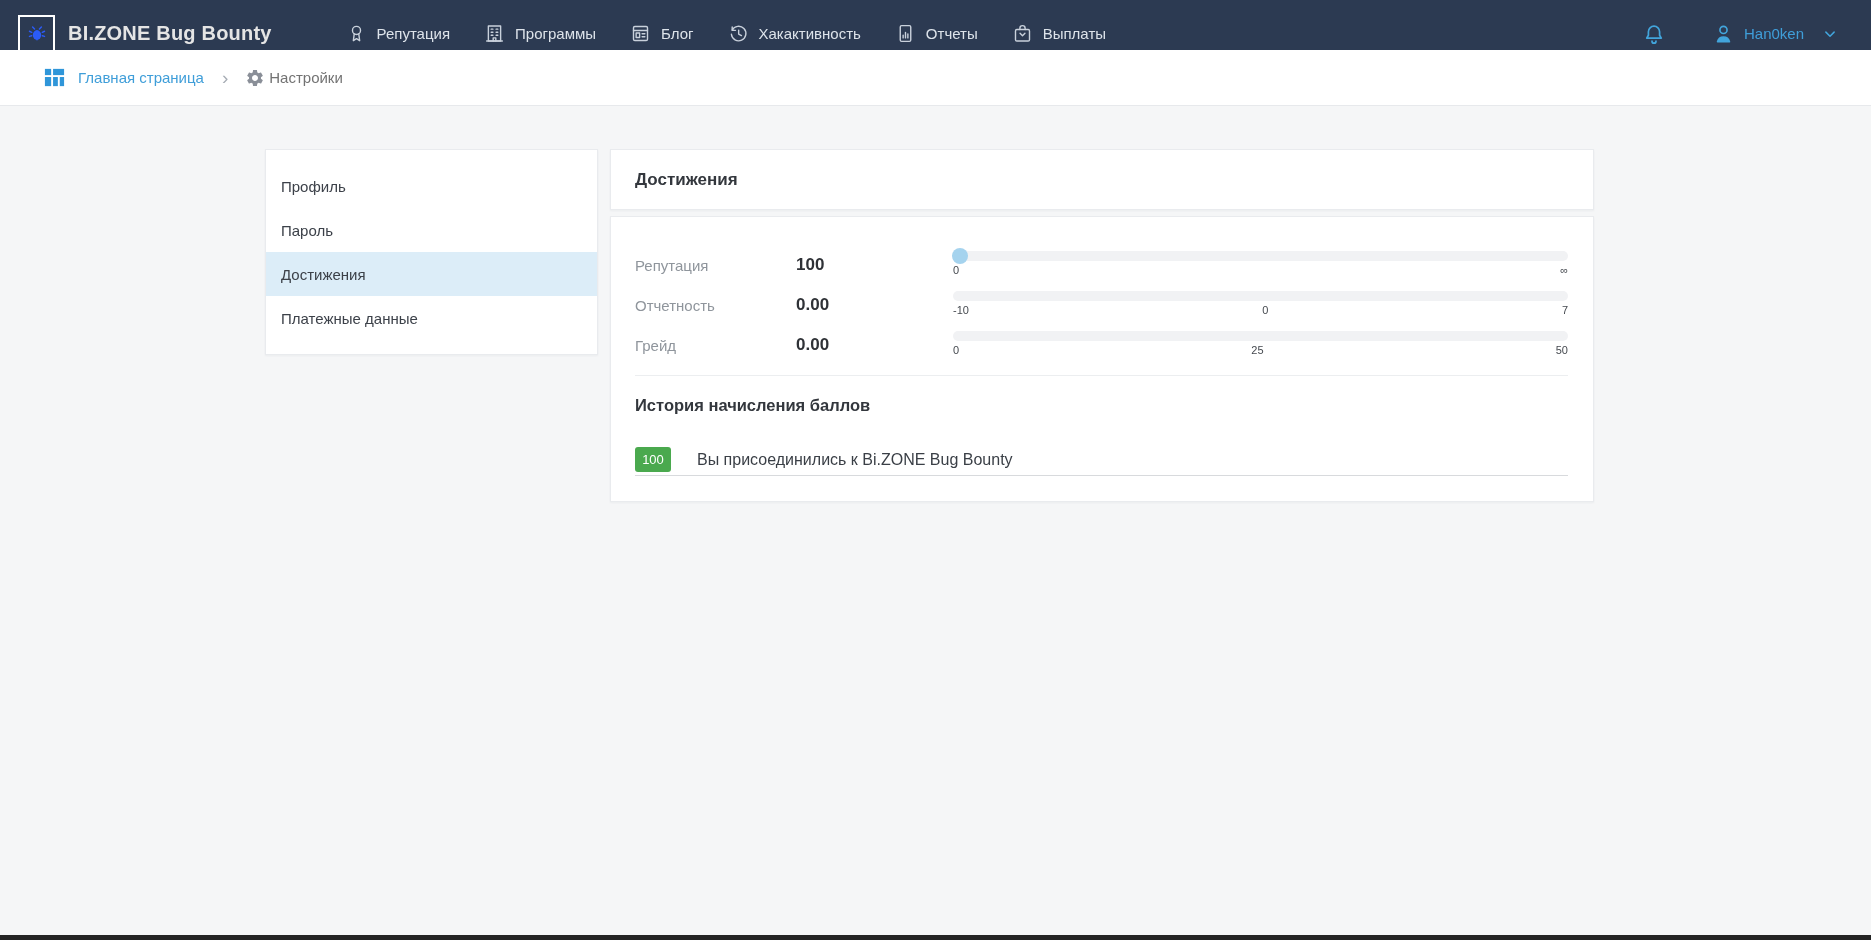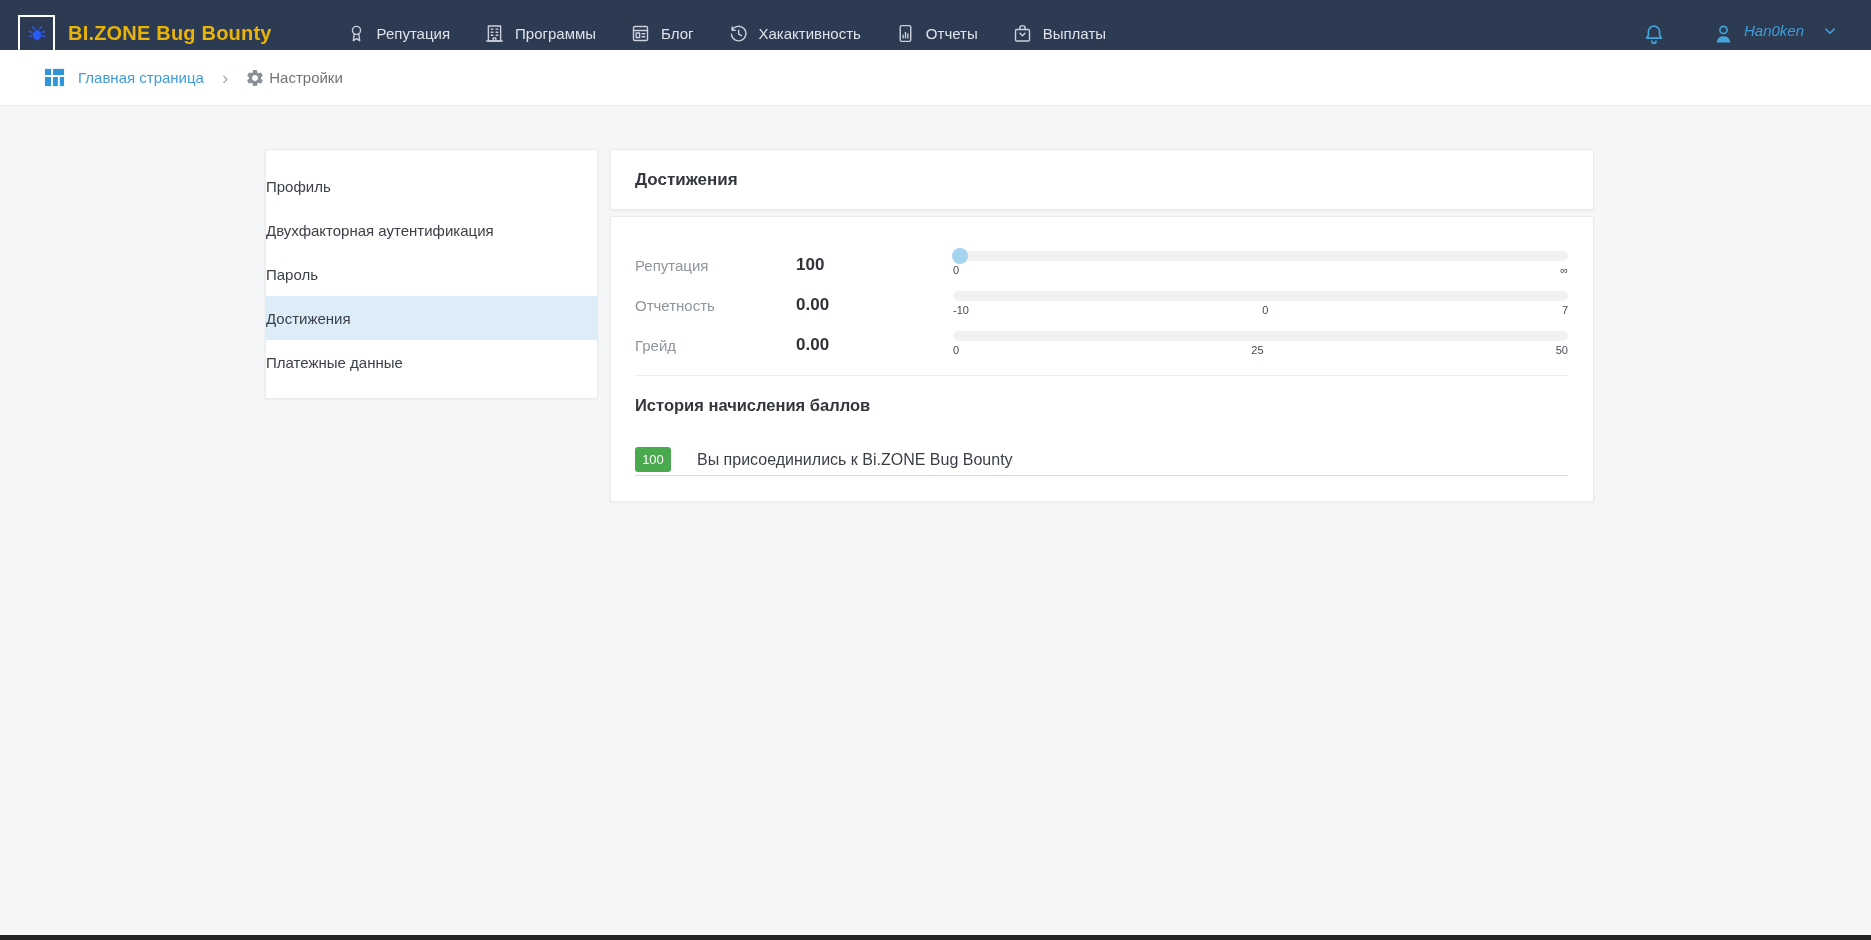--- a/index.html
+++ b/index.html
@@ -6,50 +6,50 @@
   html,body { width:1871px; height:940px; }
   body { font-family:"Liberation Sans", sans-serif; background:#f5f6f7; color:#33373d; }
   .screen { position:relative; width:1871px; height:940px; background:#f5f6f7; overflow:hidden; }
 
   
   .nav { position:absolute; top:0; left:0; width:100%; height:67px; background:#2c3a52;
          display:flex; align-items:center; padding:0 32px 0 18px; }
   .brand { display:flex; align-items:center; gap:13px; cursor:pointer; }
   .logo-box { width:37px; height:37px; border:2px solid #ffffff; display:flex; align-items:center; justify-content:center; }
   .logo-box svg { width:22px; height:22px; }
-  .brand-text { color:#eab308; font-size:20px; font-weight:700; letter-spacing:.2px; white-space:nowrap; }
+  .brand-text { color:#e5e5e5; font-size:20px; font-weight:700; letter-spacing:.2px; white-space:nowrap; }
   .nav-items { display:flex; align-items:center; gap:34px; margin-left:74px; }
   .nav-item { display:flex; align-items:center; gap:10px; color:#dde3ea; font-size:15px; cursor:pointer; white-space:nowrap; }
   .nav-item .nicon { width:21px; height:21px; color:#c9d1dc; display:inline-flex; }
   .nav-item .nicon svg { width:21px; height:21px; }
   .nav-right { margin-left:auto; display:flex; align-items:center; }
   .bell-wrap { width:24px; height:24px; color:#42a5dc; cursor:pointer; }
   .bell-wrap svg { width:24px; height:24px; }
-  .user-wrap { display:flex; align-items:flex-start; gap:9px; margin-left:46px; cursor:pointer;font-style:italic; }
+  .user-wrap { display:flex; align-items:center; gap:9px; margin-left:46px; cursor:pointer; }
   .user-wrap .uicon { width:23px; height:23px; color:#42a5dc; display:inline-flex; }
   .user-wrap .uicon svg { width:23px; height:23px; }
   .username { color:#3f9ed9; font-size:15px; }
   .chev { width:18px; height:18px; color:#42a5dc; margin-left:8px; display:inline-flex; }
   .chev svg { width:18px; height:18px; }
 
   
   .crumbs { position:absolute; top:50px; left:0; width:100%; height:56px; background:#ffffff;
             border-bottom:1px solid #e7e9ec; display:flex; align-items:center; padding-left:43px; }
   .crumb-grid { width:23px; height:23px; color:#2f96d9; display:inline-flex; cursor:pointer; }
   .crumb-grid svg { width:23px; height:23px; }
   .crumb-link { color:#3f9ed9; font-size:15px; margin-left:12px; cursor:pointer; }
   .crumb-sep { color:#a7adb5; font-size:19px; margin:0 17px 0 18px; line-height:1; }
   .crumb-gear { width:20px; height:20px; color:#8a8f98; display:inline-flex; }
   .crumb-gear svg { width:20px; height:20px; }
   .crumb-current { color:#737373; font-size:15px; margin-left:4px; }
 
   
   .side-card { position:absolute; left:265px; top:149px; width:333px; background:#ffffff;
                border:1px solid #e9ebee; box-shadow:0 1px 2px rgba(40,50,70,.05); padding:14px 0; }
-  .side-item { height:44px; display:flex; align-items:center; 
+  .side-item { height:44px; display:flex; align-items:center; padding-left:15px;
                font-size:15px; color:#3c4149; cursor:pointer; }
   .side-item.active { background:#dcedf8; }
 
   
   .main-head { position:absolute; left:610px; top:149px; width:984px; height:61px; background:#ffffff;
                border:1px solid #e9ebee; box-shadow:0 1px 2px rgba(40,50,70,.05);
                display:flex; align-items:center; padding-left:24px; }
   .main-title { font-size:17px; font-weight:600; color:#33373d; }
 
   
@@ -194,21 +194,20 @@
     <span class="crumb-gear">
       <svg viewBox="0 0 24 24" fill="currentColor">
         <path d="M19.14,12.94c0.04-0.3,0.06-0.61,0.06-0.94c0-0.32-0.02-0.64-0.07-0.94l2.03-1.58c0.18-0.14,0.23-0.41,0.12-0.61 l-1.92-3.32c-0.12-0.22-0.37-0.29-0.59-0.22l-2.39,0.96c-0.5-0.38-1.03-0.7-1.62-0.94L14.4,2.81c-0.04-0.24-0.24-0.41-0.48-0.41 h-3.84c-0.24,0-0.43,0.17-0.47,0.41L9.25,5.35C8.66,5.59,8.12,5.92,7.63,6.29L5.24,5.33c-0.22-0.08-0.47,0-0.59,0.22L2.74,8.87 C2.62,9.08,2.66,9.34,2.86,9.48l2.03,1.58C4.84,11.36,4.8,11.69,4.8,12s0.02,0.64,0.07,0.94l-2.03,1.58 c-0.18,0.14-0.23,0.41-0.12,0.61l1.92,3.32c0.12,0.22,0.37,0.29,0.59,0.22l2.39-0.96c0.5,0.38,1.03,0.7,1.62,0.94l0.36,2.54 c0.05,0.24,0.24,0.41,0.48,0.41h3.84c0.24,0,0.44-0.17,0.47-0.41l0.36-2.54c0.59-0.24,1.13-0.56,1.62-0.94l2.39,0.96 c0.22,0.08,0.47,0,0.59-0.22l1.92-3.32c0.12-0.22,0.07-0.47-0.12-0.61L19.14,12.94z M12,15.6c-1.98,0-3.6-1.62-3.6-3.6 s1.62-3.6,3.6-3.6s3.6,1.62,3.6,3.6S13.98,15.6,12,15.6z"></path>
       </svg>
     </span>
     <span class="crumb-current">Настройки</span>
   </div>
 
   <aside class="side-card">
     <div class="side-item">Профиль</div>
-    <div class="side-item">Двухфакторная аутентификация</div>
     <div class="side-item">Пароль</div>
     <div class="side-item active">Достижения</div>
     <div class="side-item">Платежные данные</div>
   </aside>
 
   <section class="main-head">
     <h1 class="main-title">Достижения</h1>
   </section>
 
   <section class="main-body">

